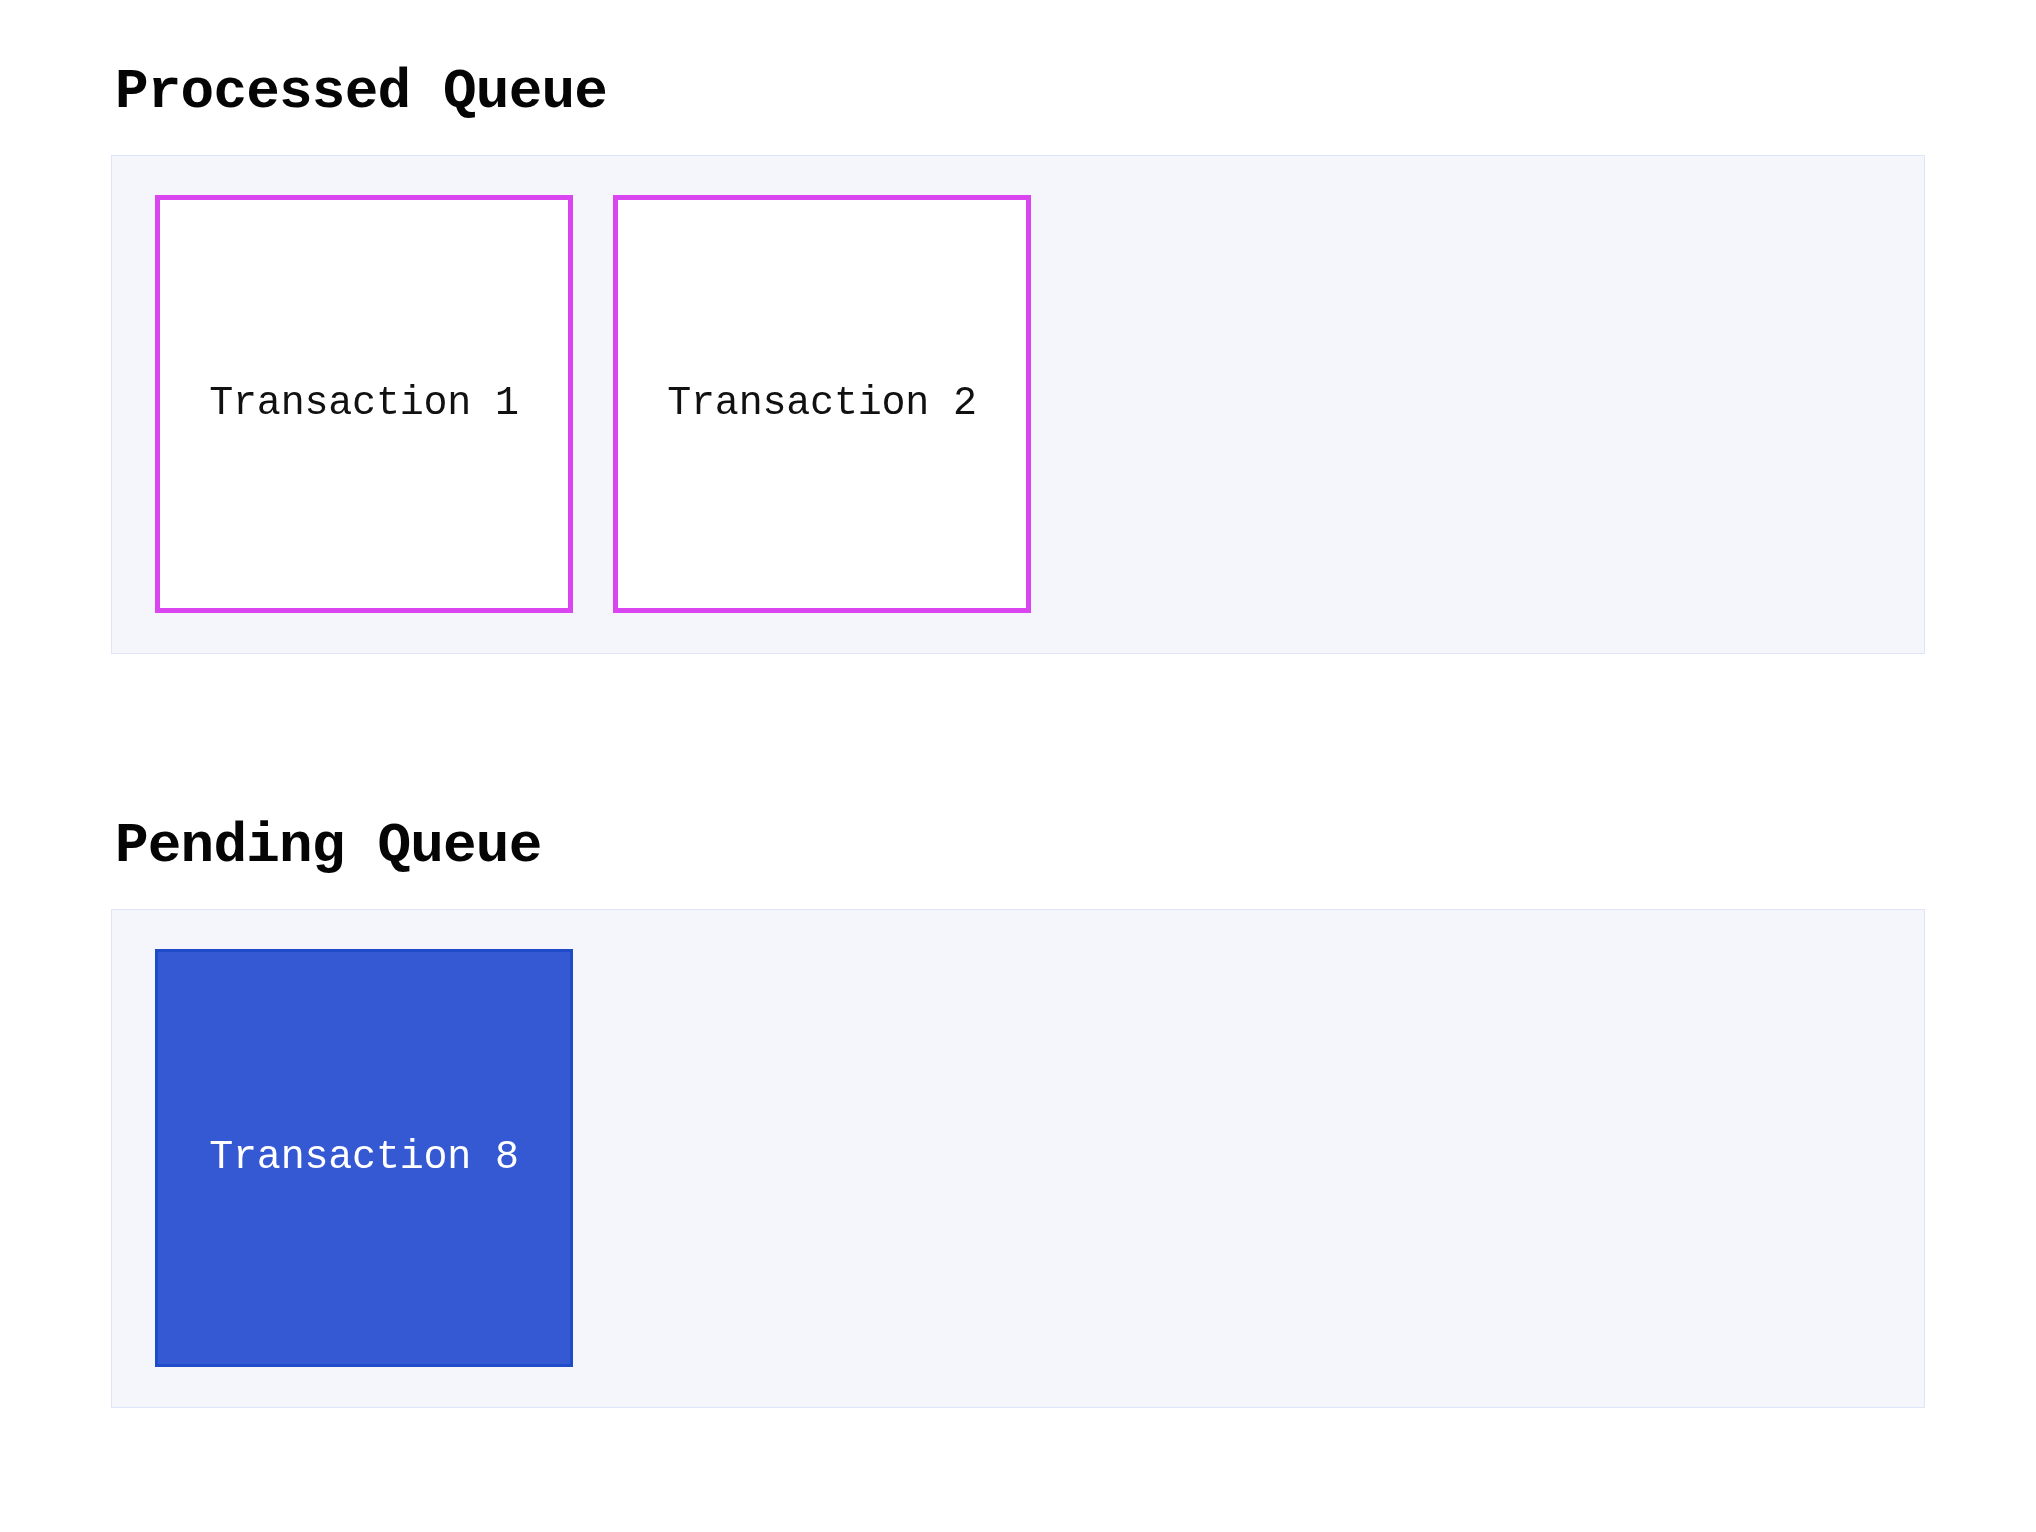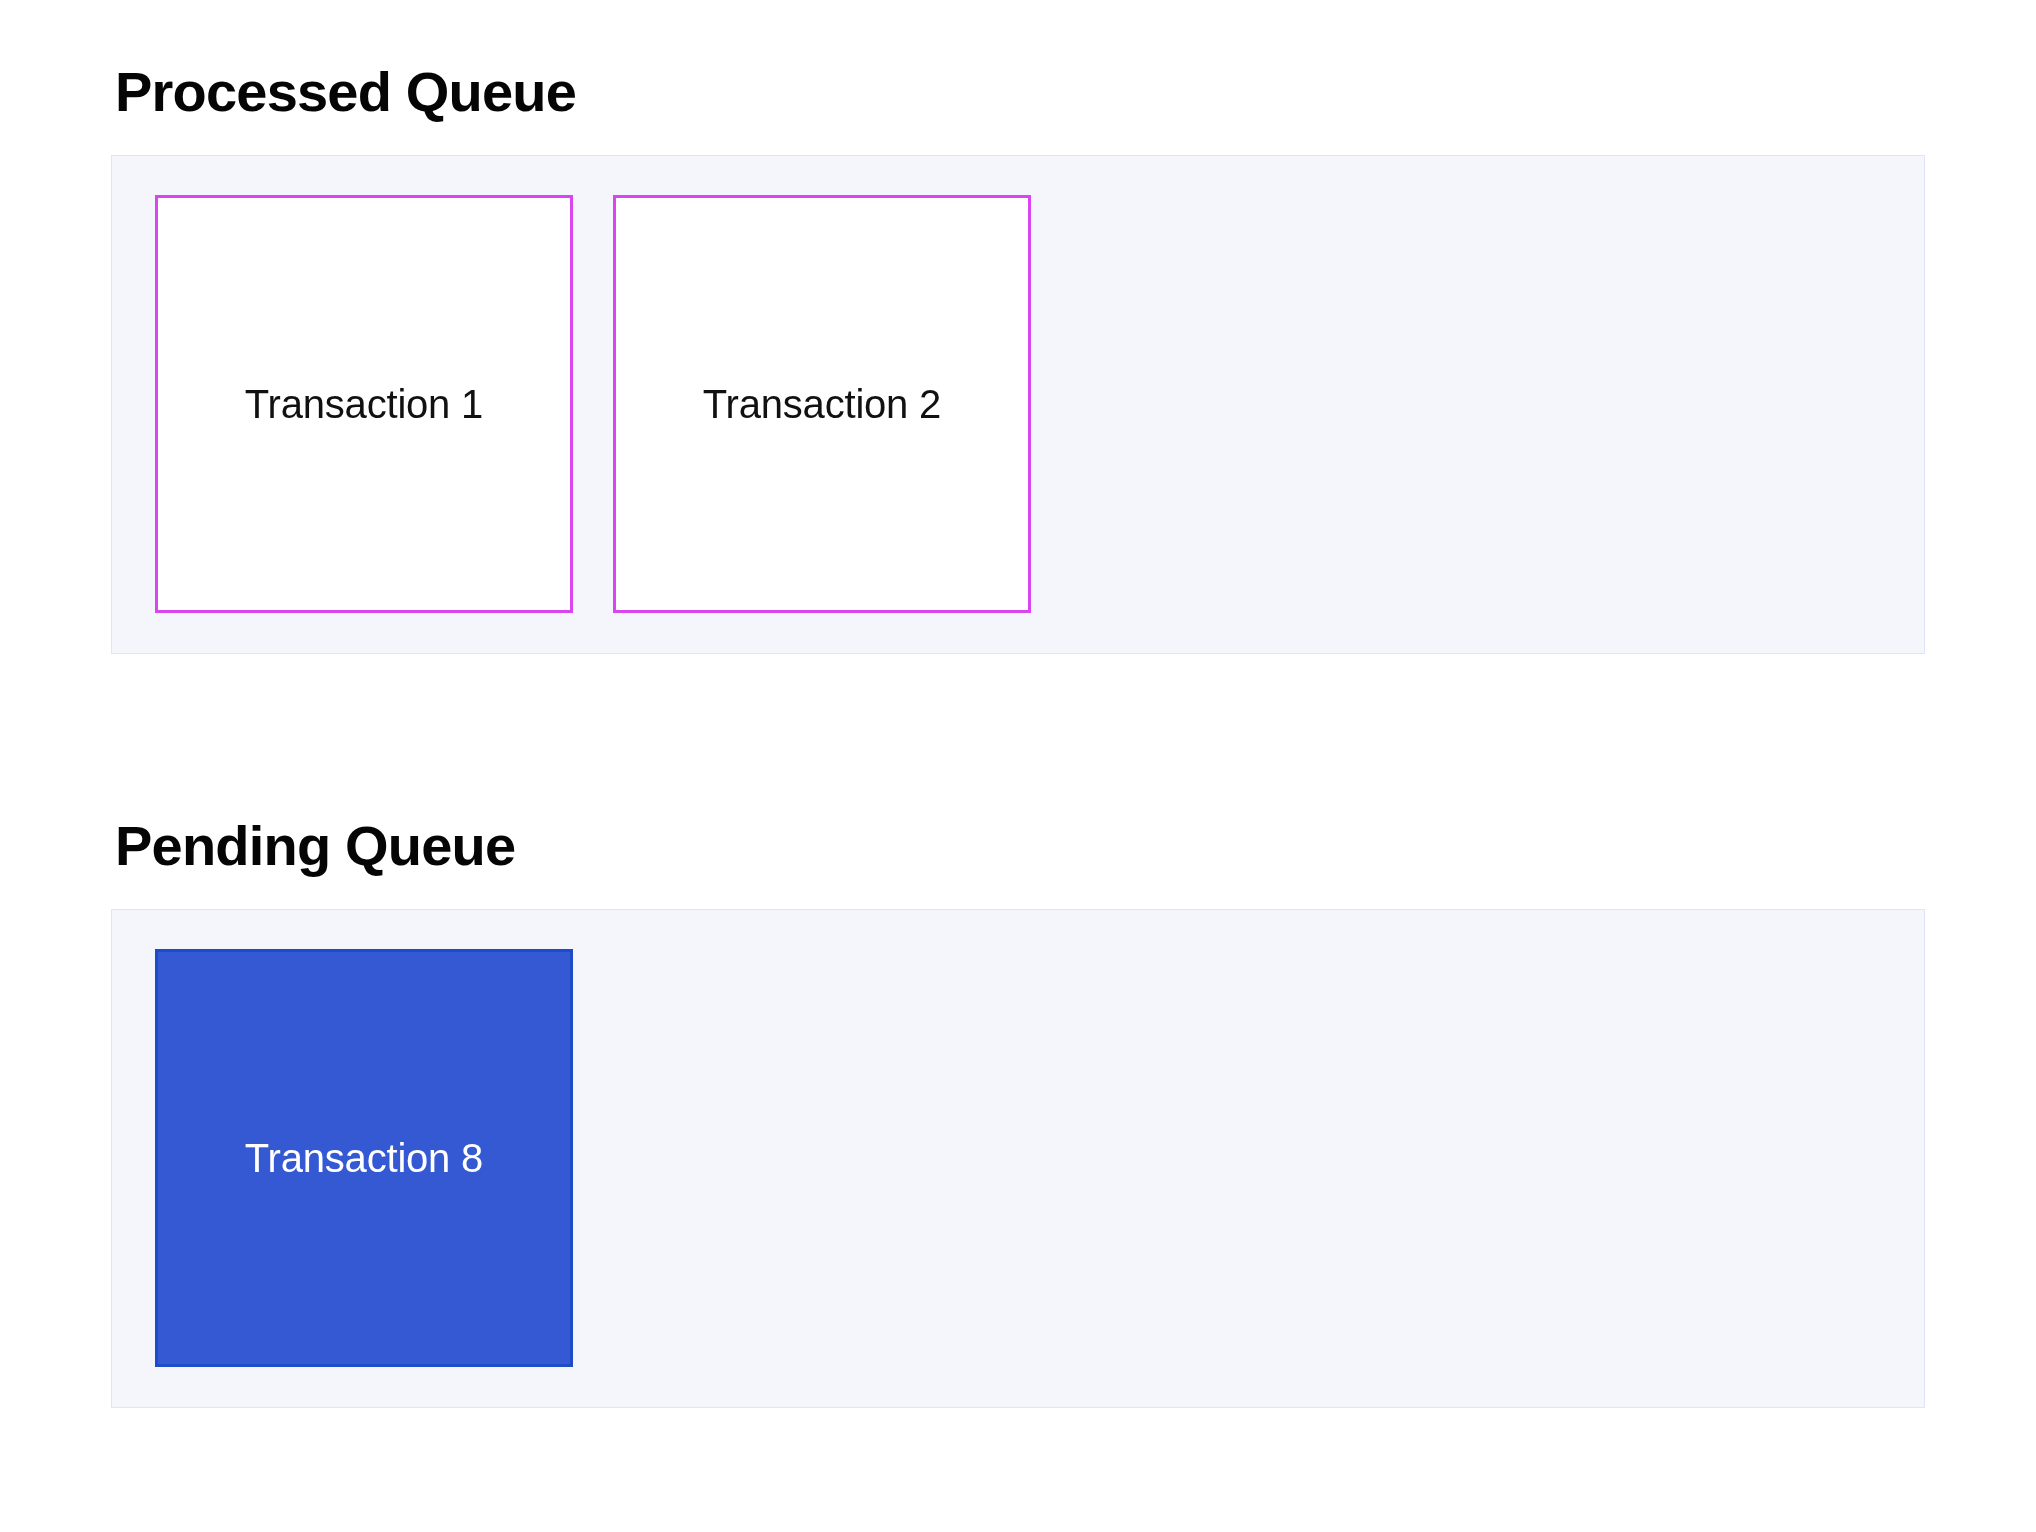--- a/index.html
+++ b/index.html
@@ -14,20 +14,21 @@
     font-family: "Liberation Sans", "DejaVu Sans", sans-serif;
     -webkit-font-smoothing: antialiased;
     overflow: hidden;
   }
 
   .page {
     position: relative;
     width: 2036px;
     height: 1180px;
     box-sizing: border-box;
+    font-family: Liberation Mono, monospace;
   }
 
   .section {
     position: absolute;
     left: 111px;
     width: 1814px;
   }
 
   #section-processed { top: 60px; }
   #section-pending  { top: 774px; margin-top: 40px; }
@@ -66,21 +67,21 @@
     justify-content: center;
     text-align: center;
     font-size: 40px;
     line-height: 48px;
     font-weight: 400;
     letter-spacing: -0.2px;
   }
 
   .txn-box.style-outline {
     background: #FFFFFF;
-    border: 3px solid #d946ef;
+    border: 5px solid #d946ef;
     color: #111111;
   }
 
   .txn-box.style-blue {
     background: #3559D3;
     border: 3px solid #1E4BC8;
     color: #FFFFFF;
   }
 
   .txn-box.style-yellow {

